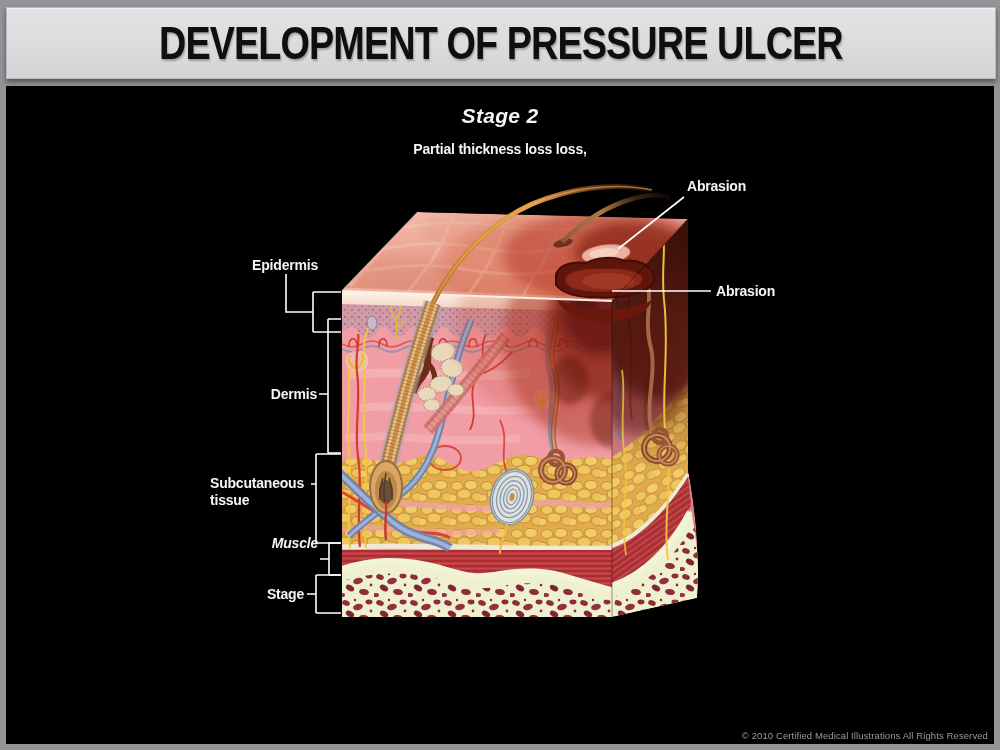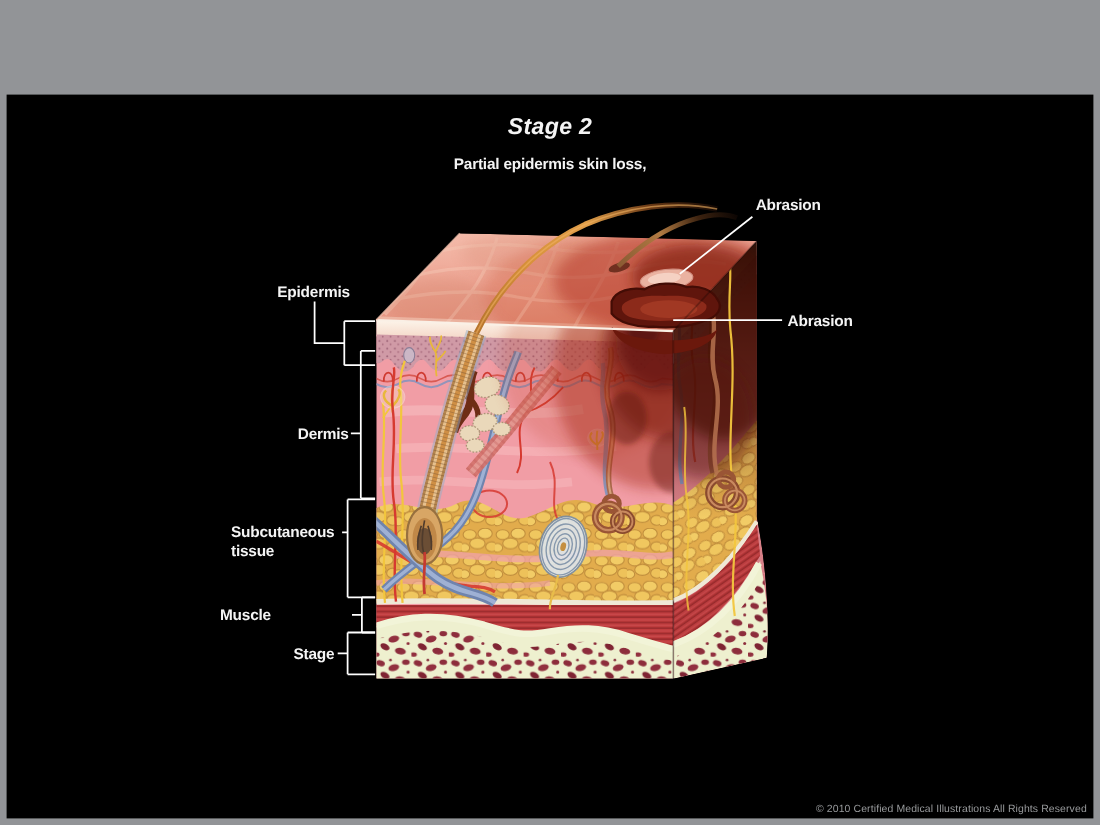--- a/index.html
+++ b/index.html
@@ -26,34 +26,37 @@
     background:#000;
   }
   .illustration{position:absolute;left:0;top:0;width:1000px;height:750px;}
   .txt{position:absolute;color:#f4f4f4;font-weight:bold;}
   .stage-title{left:0;top:104px;width:1000px;text-align:center;font-size:21px;letter-spacing:.3px;font-style:italic;}
   .stage-desc{left:0;top:139px;width:1000px;text-align:center;font-size:14px;line-height:20px;letter-spacing:-.2px;}
   .lbl{font-size:14px;letter-spacing:-.2px;line-height:17px;}
   .lbl-epidermis{left:198px;top:257px;width:120px;text-align:right;}
   .lbl-dermis{left:198px;top:386px;width:119px;text-align:right;}
   .lbl-subq{left:210px;top:475px;width:120px;text-align:left;}
-  .lbl-muscle{left:200px;top:551px;width:118px;text-align:left;}
+  .lbl-muscle{left:200px;top:535px;width:118px;text-align:right;font-style:italic;}
   .lbl-bone{left:186px;top:586px;width:118px;text-align:right;}
   .lbl-blisters{left:687px;top:178px;}
   .lbl-abrasion{left:716px;top:283px;}
   .copyright{
     position:absolute;right:12px;top:730px;color:#989a9c;
     font-size:9.5px;font-weight:normal;letter-spacing:.1px;
   }
 </style>
 </head>
 <body>
 
 <div class="page">
 
+  <div class="titlebar">
+    <h1>DEVELOPMENT OF PRESSURE ULCER</h1>
+  </div>
 
   <div class="content"></div>
 
   <svg class="illustration" viewBox="0 0 1000 750">
     <defs>
       <linearGradient id="topGrad" x1="0" y1="0" x2="0.35" y2="1">
         <stop offset="0" stop-color="#f5bfae"></stop>
           <stop offset=".55" stop-color="#eda392"></stop>
           <stop offset="1" stop-color="#e28d78"></stop>
       </linearGradient>
@@ -376,21 +379,21 @@
           <path d="M684,197 L618,249"></path>
         </g>
       <g>
           <path d="M711,291 L612,291"></path>
         </g>
     </g>
   </svg>
 
   <div class="txt stage-title">Stage 2</div>
   <div class="txt stage-desc">
-    <div>Partial epidermis skin loss,</div>
+    <div>Partial thickness loss loss,</div>
   </div>
 
   <div class="txt lbl lbl-epidermis">Epidermis</div>
   <div class="txt lbl lbl-dermis">Dermis</div>
   <div class="txt lbl lbl-subq">
     <div>Subcutaneous</div>
     <div>tissue</div>
   </div>
   <div class="txt lbl lbl-muscle">Muscle</div>
   <div class="txt lbl lbl-bone">Stage</div>

